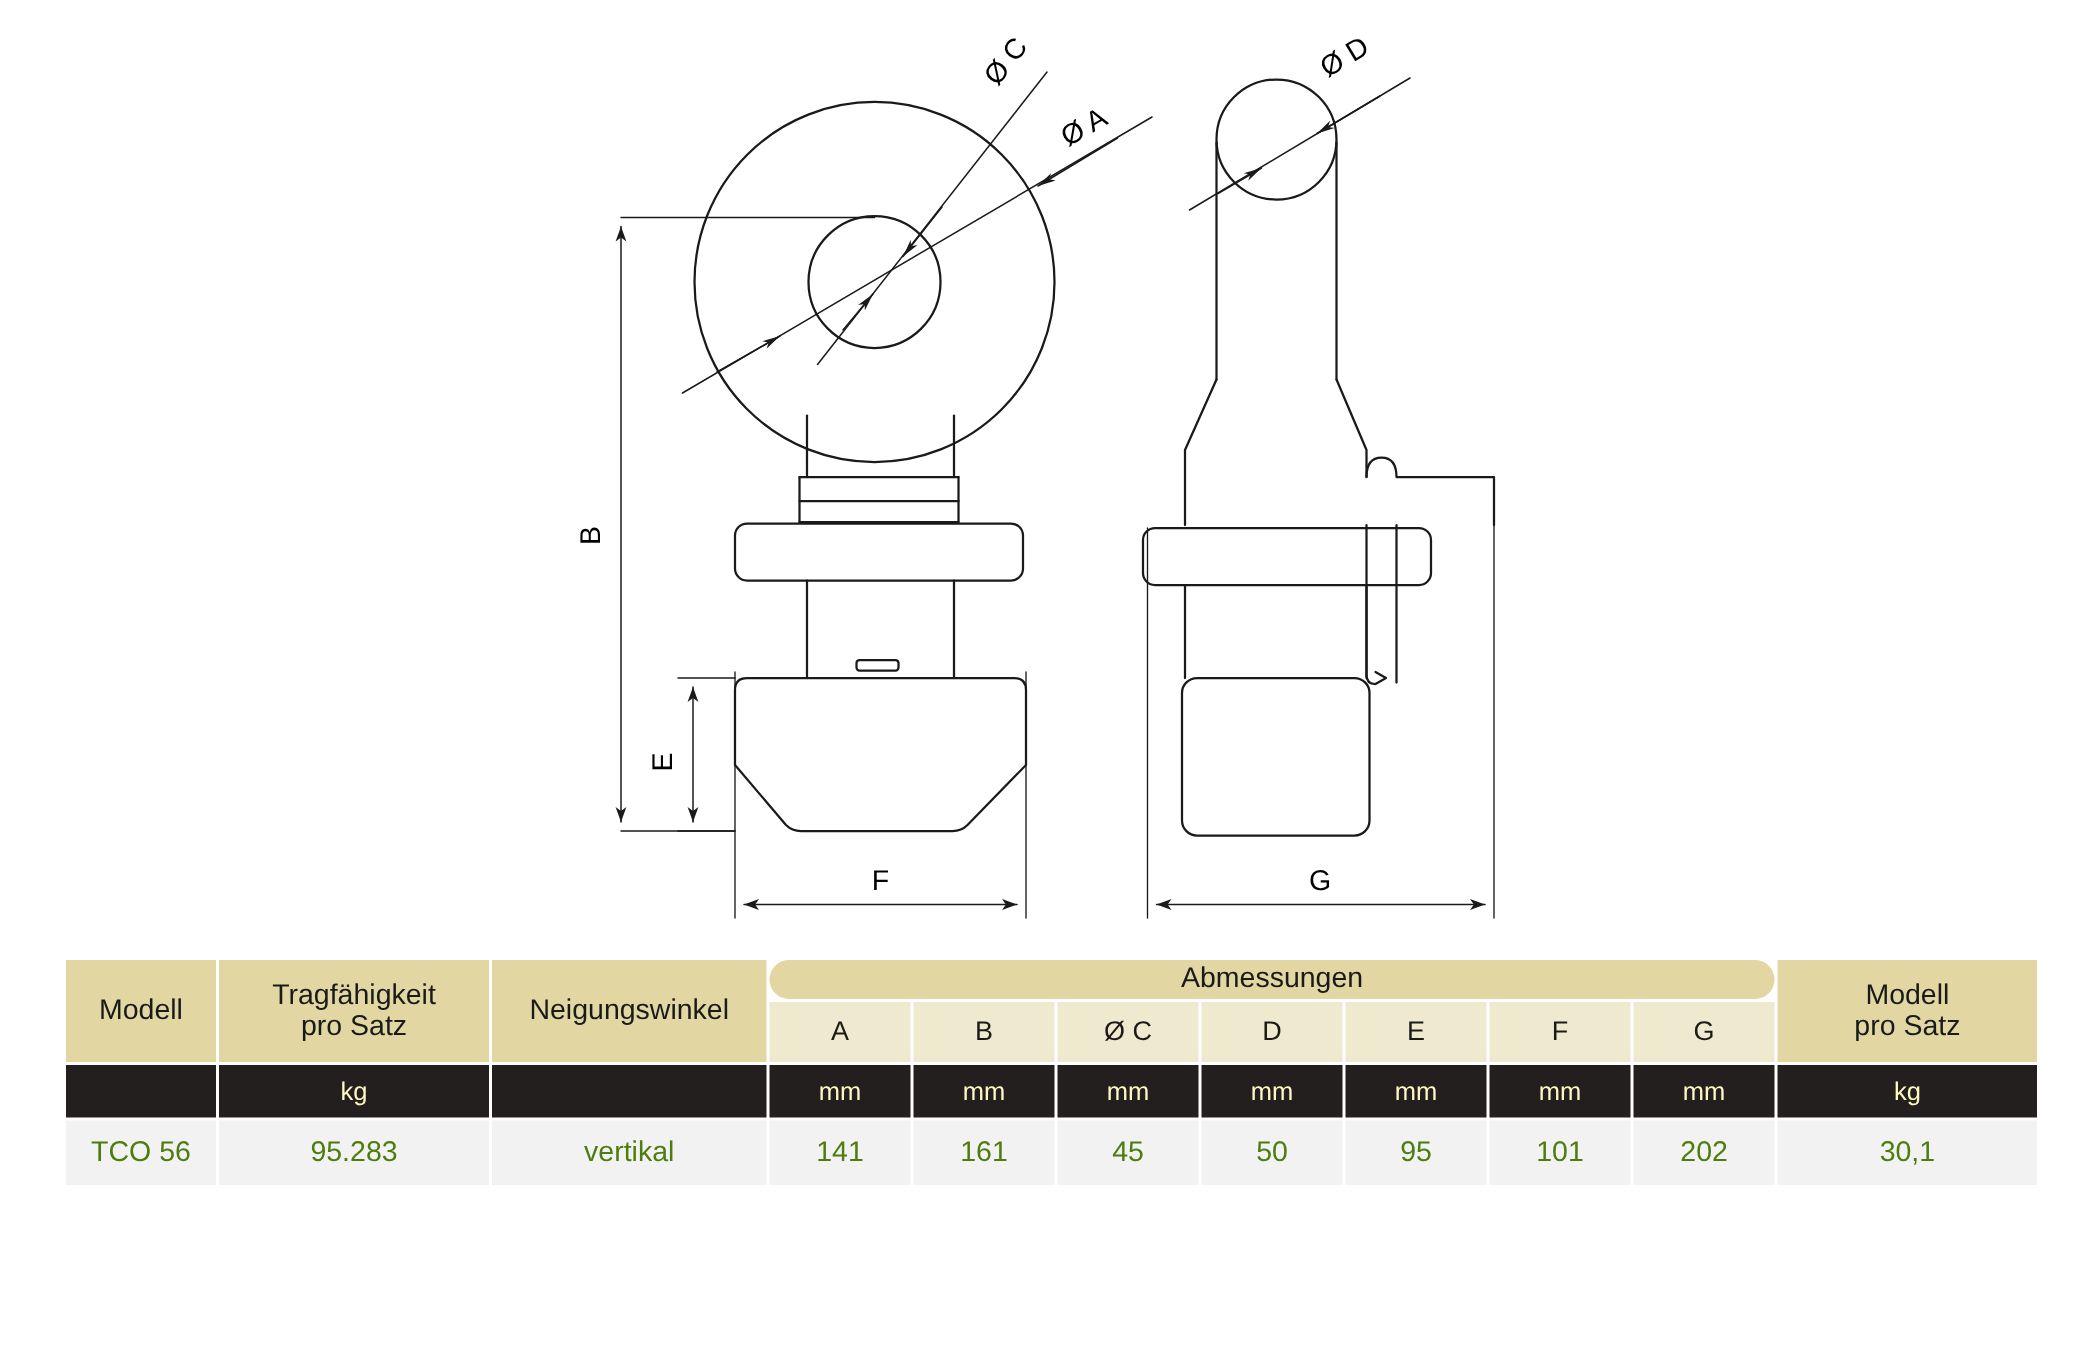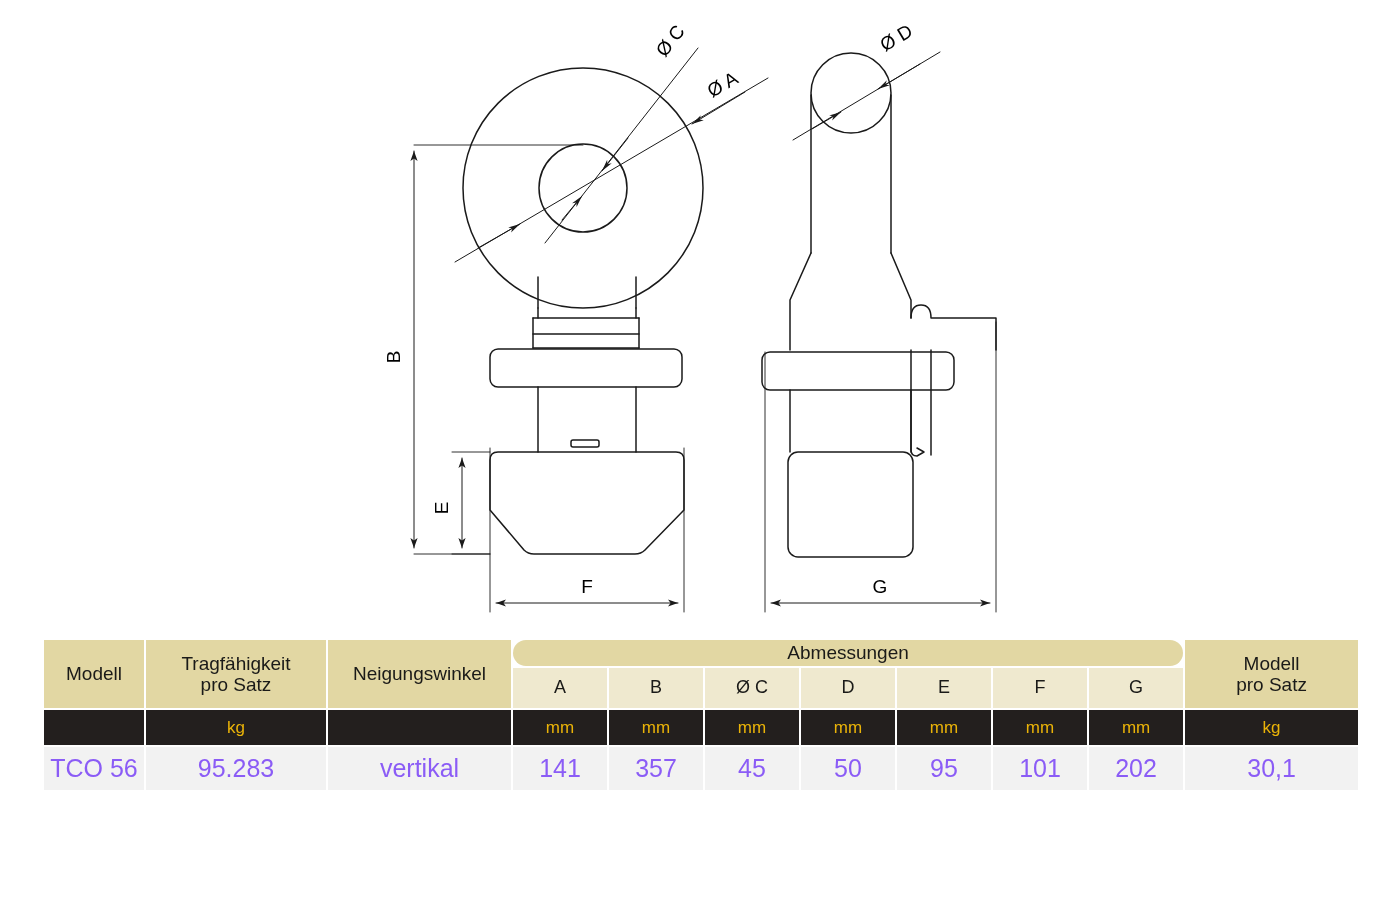--- a/index.html
+++ b/index.html
@@ -73,30 +73,30 @@
     border-radius: 16px;
   }
   .hd-sub {
     background: #efe9cf;
     color: #1a1a18;
     font-size: 18px;
     height: 34px;
   }
   .unit-row td {
     background: #231f1e;
-    color: #eab308;
+    color: #fef9c3;
     font-size: 17px;
     height: 35px;
   }
   .unit-row td.blank { color: #231f1e; }
 
   .data-row td {
     background: #f2f2f2;
-    color: #8b5cf6;
-    font-size: 25px;
+    color: #4d7c0f;
+    font-size: 19px;
     height: 43px;
   }
   .data-row td.model {
     font-weight: bold;
   }
 </style>
 </head>
 <body>
 
 <div id="page">
@@ -285,21 +285,21 @@
         <td>mm</td>
         <td>mm</td>
         <td>kg</td>
       </tr>
 
       <tr class="data-row">
         <td class="model">TCO 56</td>
         <td>95.283</td>
         <td>vertikal</td>
         <td>141</td>
-        <td>357</td>
+        <td>161</td>
         <td>45</td>
         <td>50</td>
         <td>95</td>
         <td>101</td>
         <td>202</td>
         <td>30,1</td>
       </tr>
     </tbody>
   </table>
 

